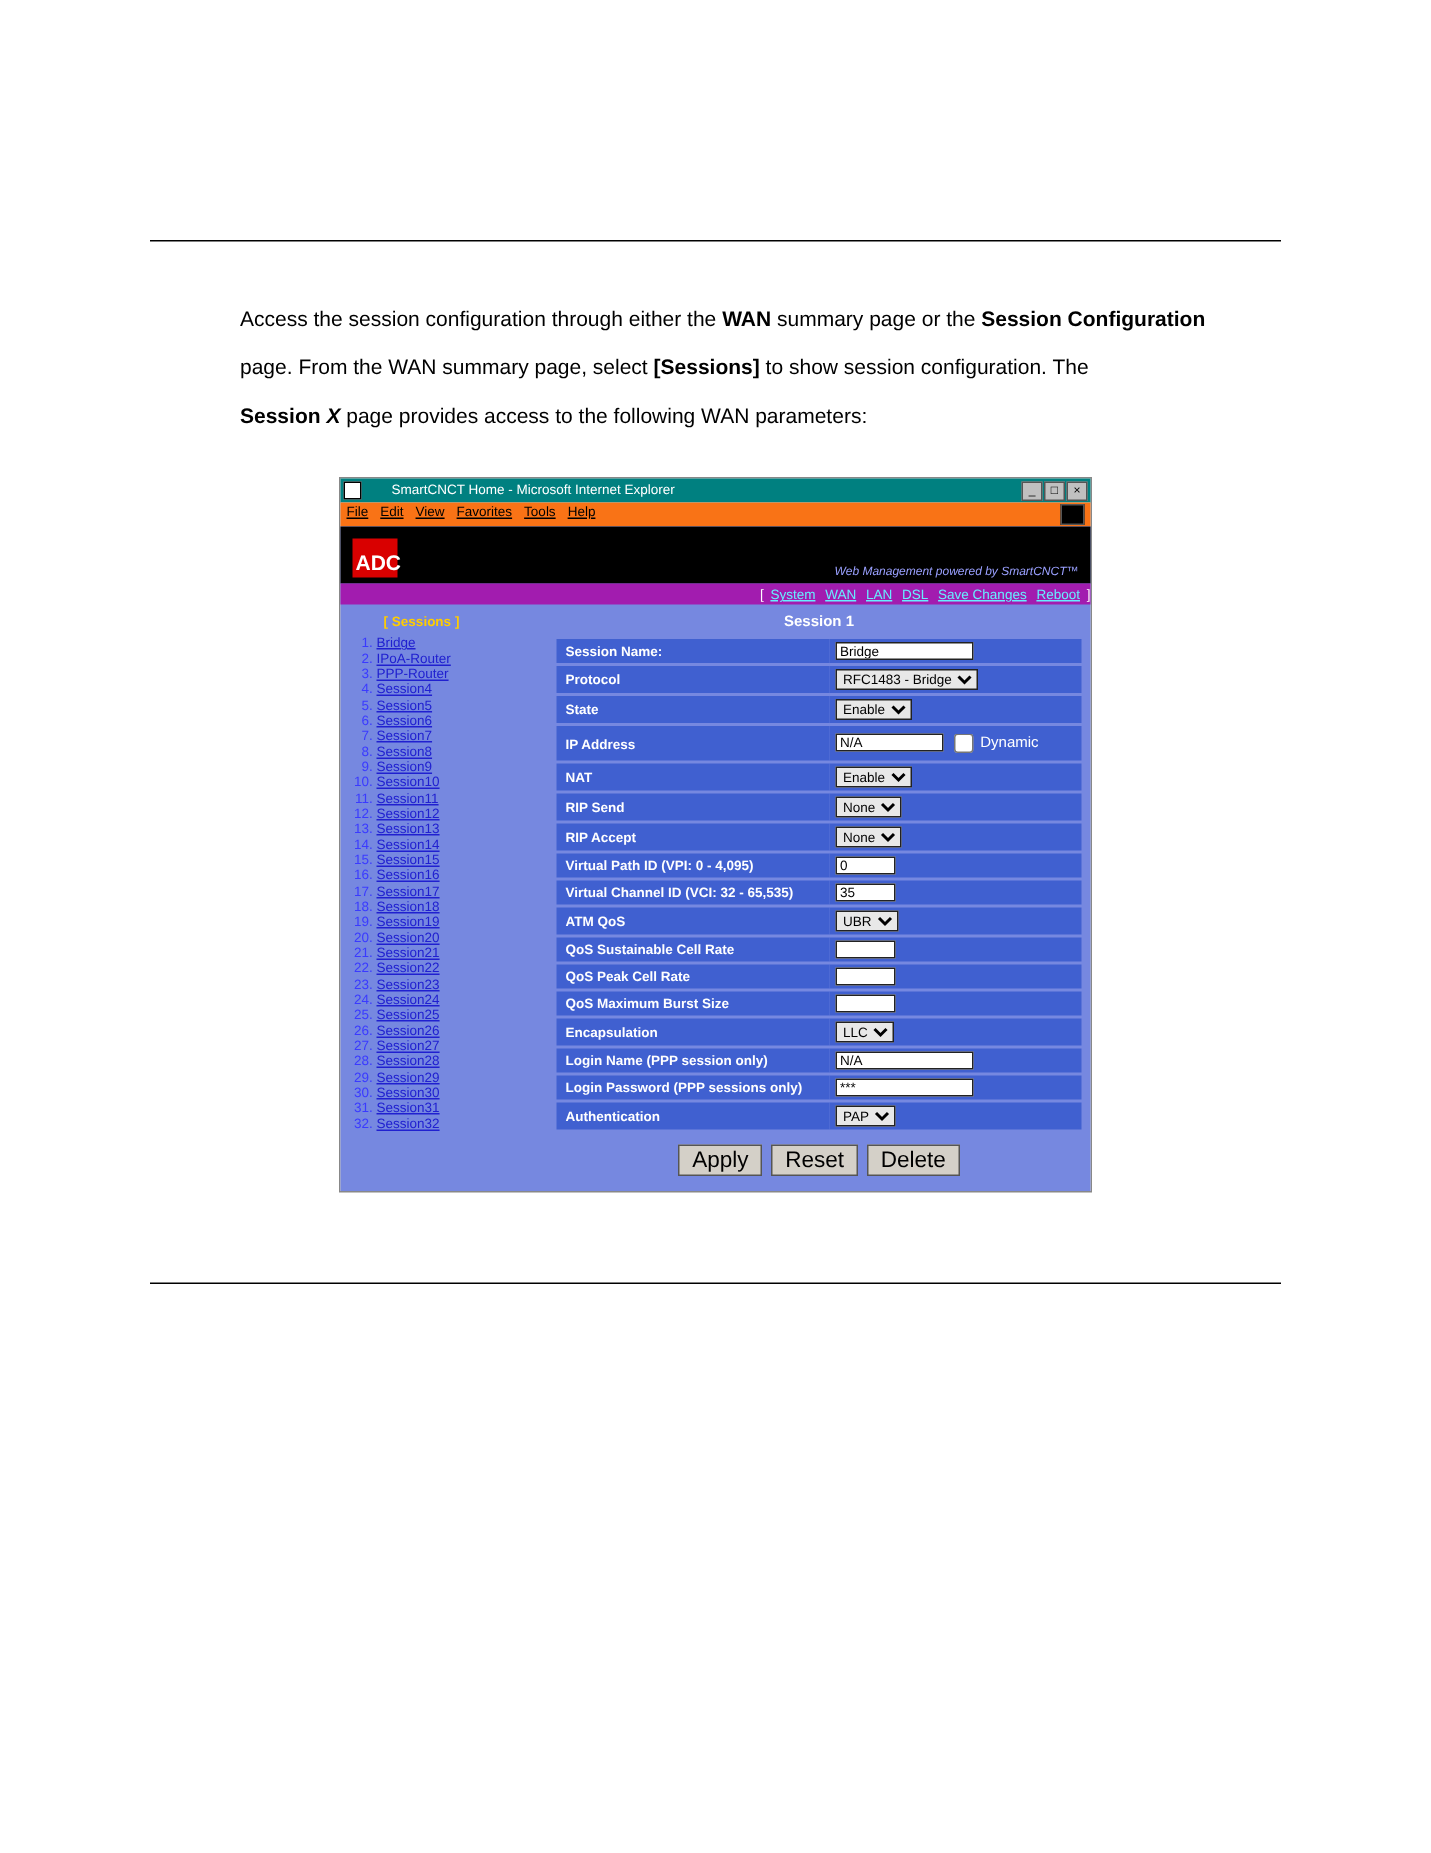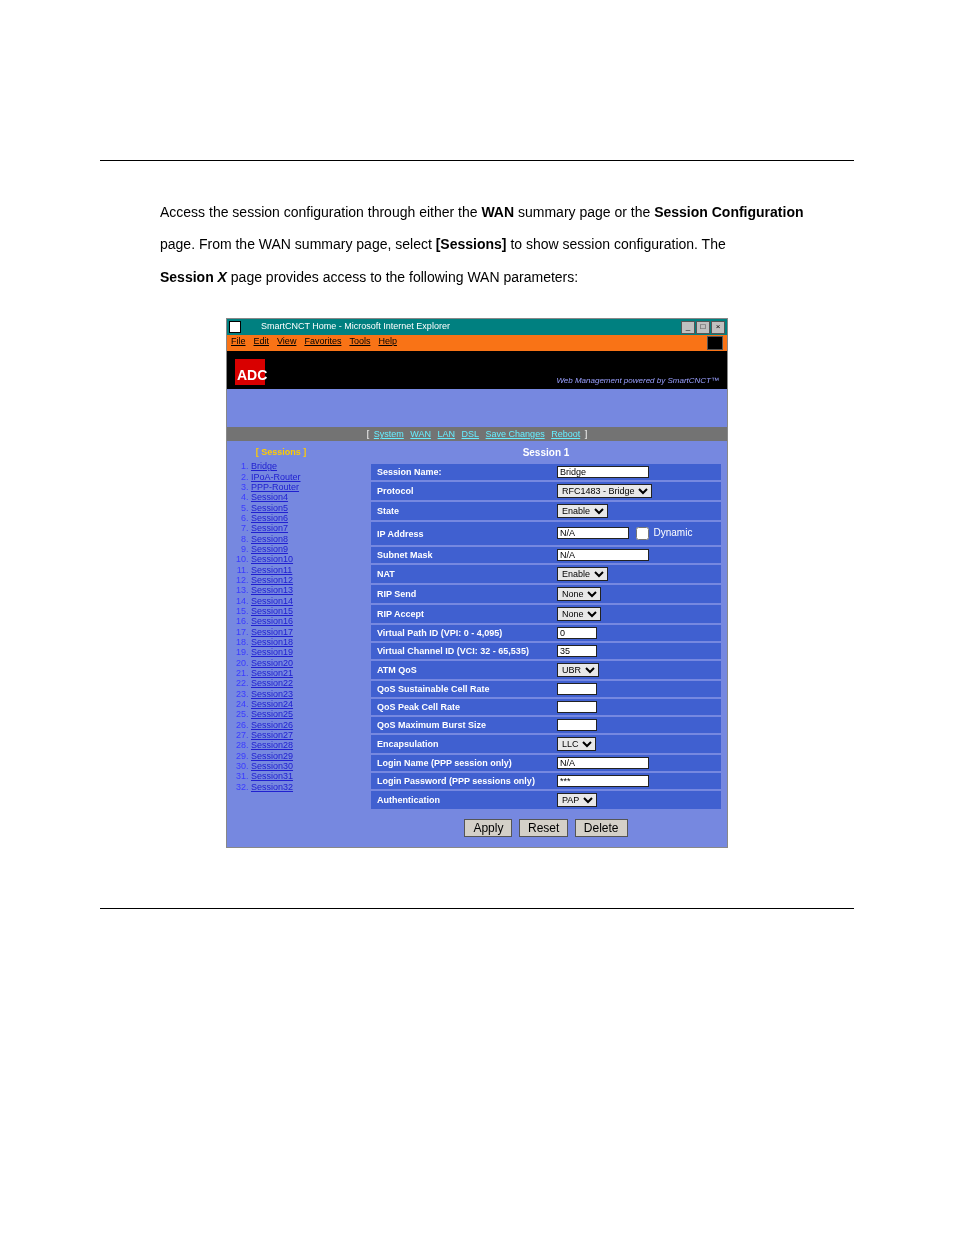--- a/index.html
+++ b/index.html
@@ -79,26 +79,25 @@
     font-weight:bold;
     display:flex; align-items:flex-end; justify-content:flex-start;
     padding:2px;
     box-sizing:border-box;
   }
   .adc-logo::before{
     content:"";
   }
   .tagline { color:#9aa0ff; font-style:italic; font-size:8px;}
   .topnav {
-    background:#737373;
+    background:#a21caf;
     color:#fff;
-    text-align:center;
+    text-align:right;
     padding:2px 0;
     font-size:9px;
-    margin-top:38px;
   }
   .topnav a { color:#6ef; text-decoration:underline; margin:0 2px;}
   .body-row { display:flex;gap:32px; }
   .sidebar {
     width:100px;
     padding:6px 4px;
     font-size:9px;
     color:#0404b4;
   }
   .sidebar-title { color:#ffcc00; font-weight:bold; text-align:center; margin-bottom:4px;}
@@ -146,21 +145,21 @@
   .sel {
     font-size:9px;
     border:1px solid #222;
     background:#e8e8e8;
     height:14px;
   }
   .chk { vertical-align:middle;}
   .chk-label{ color:#fff; font-size:10px; margin-left:2px;}
   .btn-row { text-align:center; margin-top:8px;}
   .btn {
-    font-size:12px;
+    font-size:15px;
     background:#d4d0c8;
     border:1px solid #555;
     padding:1px 8px;
     margin:0 2px;
   }
 </style>
 </head>
 <body>
 
 <div class="page">
@@ -266,24 +265,20 @@
                 </tr>
             <tr>
                   <td class="label">State</td>
                 <td class="field"><select class="sel"><option>Enable</option></select></td>
                 </tr>
             <tr>
                   <td class="label">IP Address</td>
                 <td class="field"><input class="txt-input w-med" value="N/A" style=""> <input type="checkbox" class="chk" style=""><span class="chk-label">Dynamic</span></td>
                 </tr>
             <tr>
-                  <td class="label">Subnet Mask</td>
-                <td class="field"><input class="txt-input w-long" value="N/A" style=""></td>
-                </tr>
-            <tr>
                   <td class="label">NAT</td>
                 <td class="field"><select class="sel"><option>Enable</option></select></td>
                 </tr>
             <tr>
                   <td class="label">RIP Send</td>
                 <td class="field"><select class="sel"><option>None</option></select></td>
                 </tr>
             <tr>
                   <td class="label">RIP Accept</td>
                 <td class="field"><select class="sel"><option>None</option></select></td>

